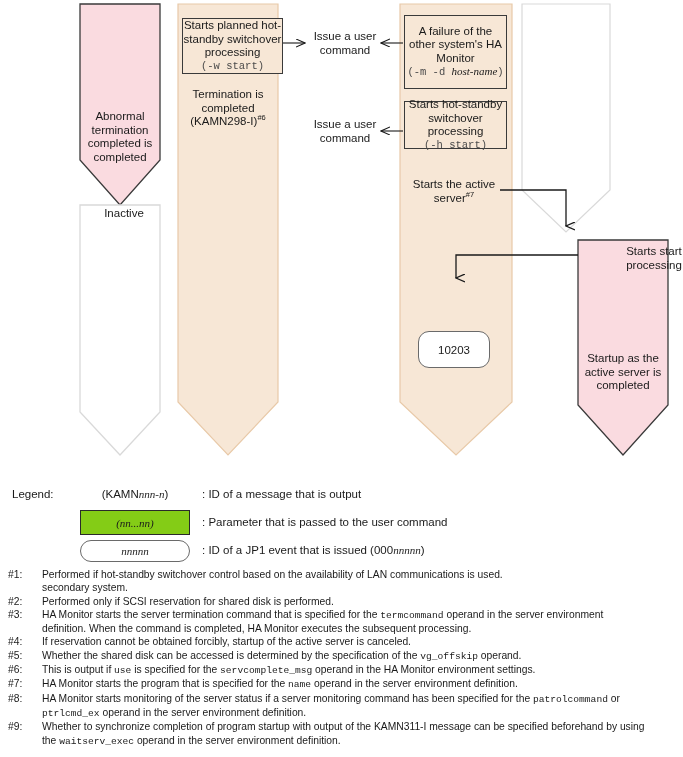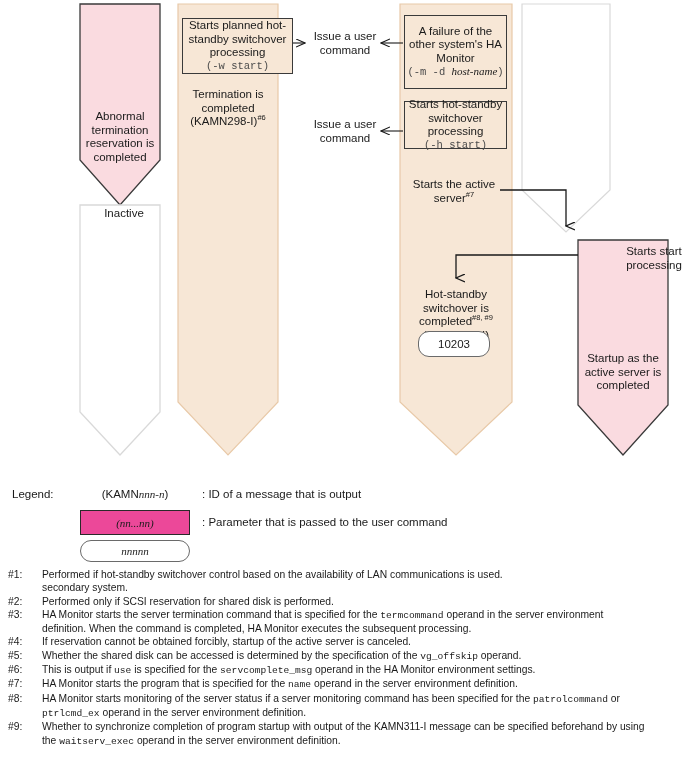--- a/index.html
+++ b/index.html
@@ -81,21 +81,21 @@
   }
   .legend-key {
     position: absolute;
     text-align: center;
     font-size: 11.5px;
   }
   .legend-desc { position: absolute; font-size: 11.5px; white-space: nowrap; }
   .legend-rect {
     position: absolute;
     border: 1.5px solid #2a2a2a;
-    background: #ec4899;
+    background: #84cc16;
     display: flex; align-items: center; justify-content: center;
     font-size: 11.5px;
   }
   .legend-oval {
     position: absolute;
     border: 1.3px solid #6a6a6a;
     background: #fff;
     border-radius: 11px;
     display: flex; align-items: center; justify-content: center;
     font-size: 11.5px;
@@ -156,27 +156,27 @@
     <line x1="403" y1="131" x2="381" y2="131" stroke="#1a1a1a" stroke-width="1.1" marker-end="url(#arrowOpen)"></line>
 
     <polyline points="500,190 566,190 566,226" fill="none" stroke="#1a1a1a" stroke-width="1.3" marker-end="url(#arrowSolidDown)"></polyline>
 
     <polyline points="578,255 456,255 456,278" fill="none" stroke="#1a1a1a" stroke-width="1.3" marker-end="url(#arrowSolidDown)"></polyline>
   </svg>
 
   <div class="lane-label" style="left:80px; top:110px; width:80px;">
     <div>Abnormal</div>
     <div>termination</div>
-    <div>reservation is</div>
+    <div>completed is</div>
     <div>completed</div>
   </div>
 
   <div class="lane-label" style="left:80px; top:207px; width:88px;">Inactive</div>
 
-  <div class="cmd-box" style="left:182px; top:18px; width:111px; height:56px;">
+  <div class="cmd-box" style="left:182px; top:18px; width:101px; height:56px;">
     <span>Starts planned hot-</span>
     <span>standby switchover</span>
     <span>processing</span>
     <span class="mono">(-w start)</span>
   </div>
 
   <div class="lane-label" style="left:178px; top:88px; width:100px;">
     <div>Termination is</div>
     <div>completed</div>
     <div>
@@ -208,30 +208,22 @@
     <span class="mono">(-h start)</span>
   </div>
 
   <div class="lane-label" style="left:404px; top:178px; width:100px;">
     <div>Starts the active</div>
     <div>
       <span>server</span><sup>#7</sup>
     </div>
   </div>
 
-  <div class="lane-label" style="left:402px; top:288px; width:108px;">
-    <div>Hot-standby</div>
-    <div>switchover is</div>
-    <div>
-      <span>completed</span><sup>#8, #9</sup>
-    </div>
-    <div>(KAMN311-I)</div>
-  </div>
-
-  <div class="jp1-oval" style="left:418px; top:331px; width:72px; height:26px;">10203</div>
+
+  <div class="jp1-oval" style="left:418px; top:331px; width:72px; height:37px;">10203</div>
 
   <div class="cmd-box pink" style="left:578px; top:241px; width:90px; height:35px; border:none; background:transparent;margin-left:31px;">
     <span>Starts start</span>
     <span>processing</span>
   </div>
 
   <div class="lane-label" style="left:578px; top:352px; width:90px;">
     <div>Startup as the</div>
     <div>active server is</div>
     <div>completed</div>
@@ -247,20 +239,23 @@
   <div class="legend-desc" style="left:202px; top:26px;">: ID of a message that is output</div>
 
   <div class="legend-rect" style="left:80px; top:48px; width:110px; height:25px;">
     <span class="mono-i">(nn...nn)</span>
   </div>
   <div class="legend-desc" style="left:202px; top:54px;">: Parameter that is passed to the user command</div>
 
   <div class="legend-oval" style="left:80px; top:78px; width:110px; height:22px;">
     <span class="mono-i">nnnnn</span>
   </div>
+  <div class="legend-desc" style="left:202px; top:82px;">
+    <span>: ID of a JP1 event that is issued (000</span><span class="mono-i">nnnnn</span><span>)</span>
+  </div>
 </div>
 
 <div id="footnotes">
     <div class="fn">
       <div class="fn-num">#1:</div>
       <div class="fn-txt">Performed if hot-standby switchover control based on the availability of LAN communications is used.</div>
     </div>
     <div class="fn">
       <div class="fn-num"></div>
       <div class="fn-txt">secondary system.</div>

